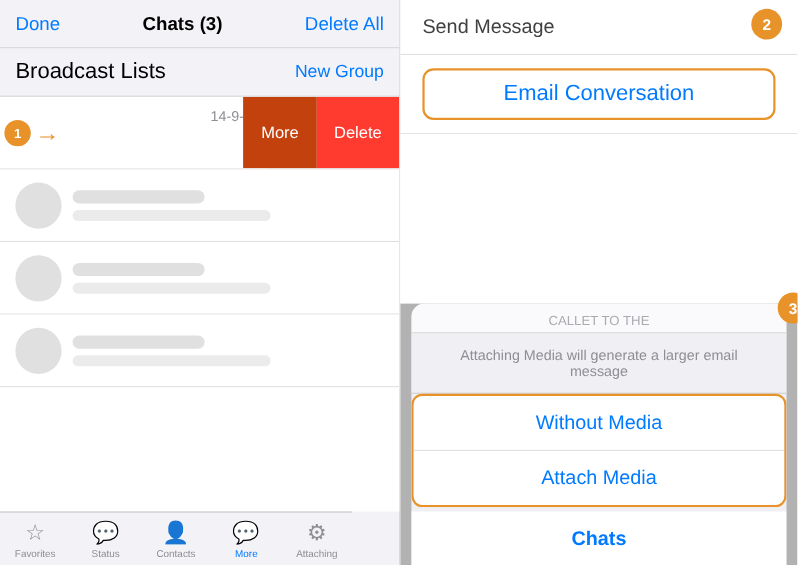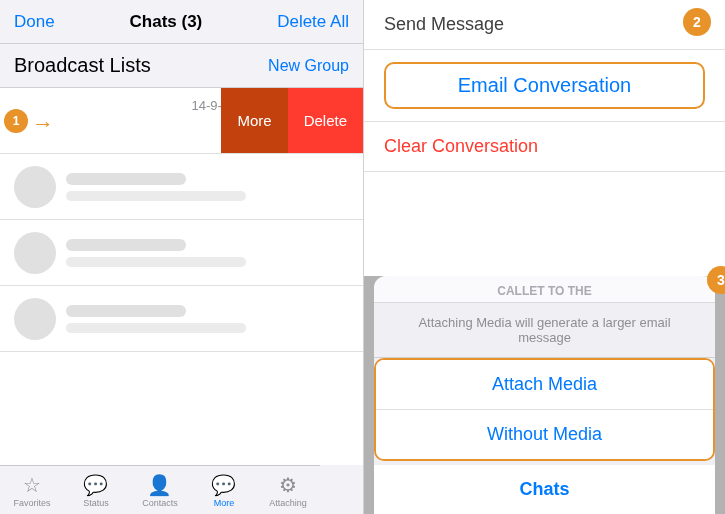--- a/index.html
+++ b/index.html
@@ -411,21 +411,20 @@
     }
 
     .sheet-truncated {
       background: #fff;
       text-align: center;
       padding: 8px 20px 4px;
       color: #8e8e93;
       font-size: 12px;
       border-bottom: 1px solid #d0d0d0;
       opacity: 0.7;
-      font-weight: bold;
     }
   </style>
 </head>
 <body>
 
 <div class="main-content">
 
   <div class="left-panel">
 
     <div class="top-bar">
@@ -518,39 +517,36 @@
 
     <div class="action-sheet-top" style="position:relative;">
       <span class="action-send">Send Message</span>
       <div class="badge-2">2</div>
     </div>
 
     <div class="action-email-row">
       <div class="email-conversation-btn">Email Conversation</div>
     </div>
 
-    <div class="action-clear-row">
-      <span class="clear-conversation-text">Clear Conversation</span>
-    </div>
 
     <div class="right-spacer"></div>
 
     <div class="bottom-sheet">
       <div class="sheet-container">
         <div class="badge-3">3</div>
 
         <div class="sheet-inner">
 
           <div class="sheet-truncated">CALLET TO THE</div>
 
           <div class="sheet-info">Attaching Media will generate a larger email message</div>
 
           <div class="sheet-btn-group">
+            <div class="sheet-btn">Without Media</div>
             <div class="sheet-btn">Attach Media</div>
-            <div class="sheet-btn">Without Media</div>
           </div>
 
           <div class="sheet-cancel">Chats</div>
         </div>
       </div>
     </div>
   </div>
 </div>
 
 </body></html>

